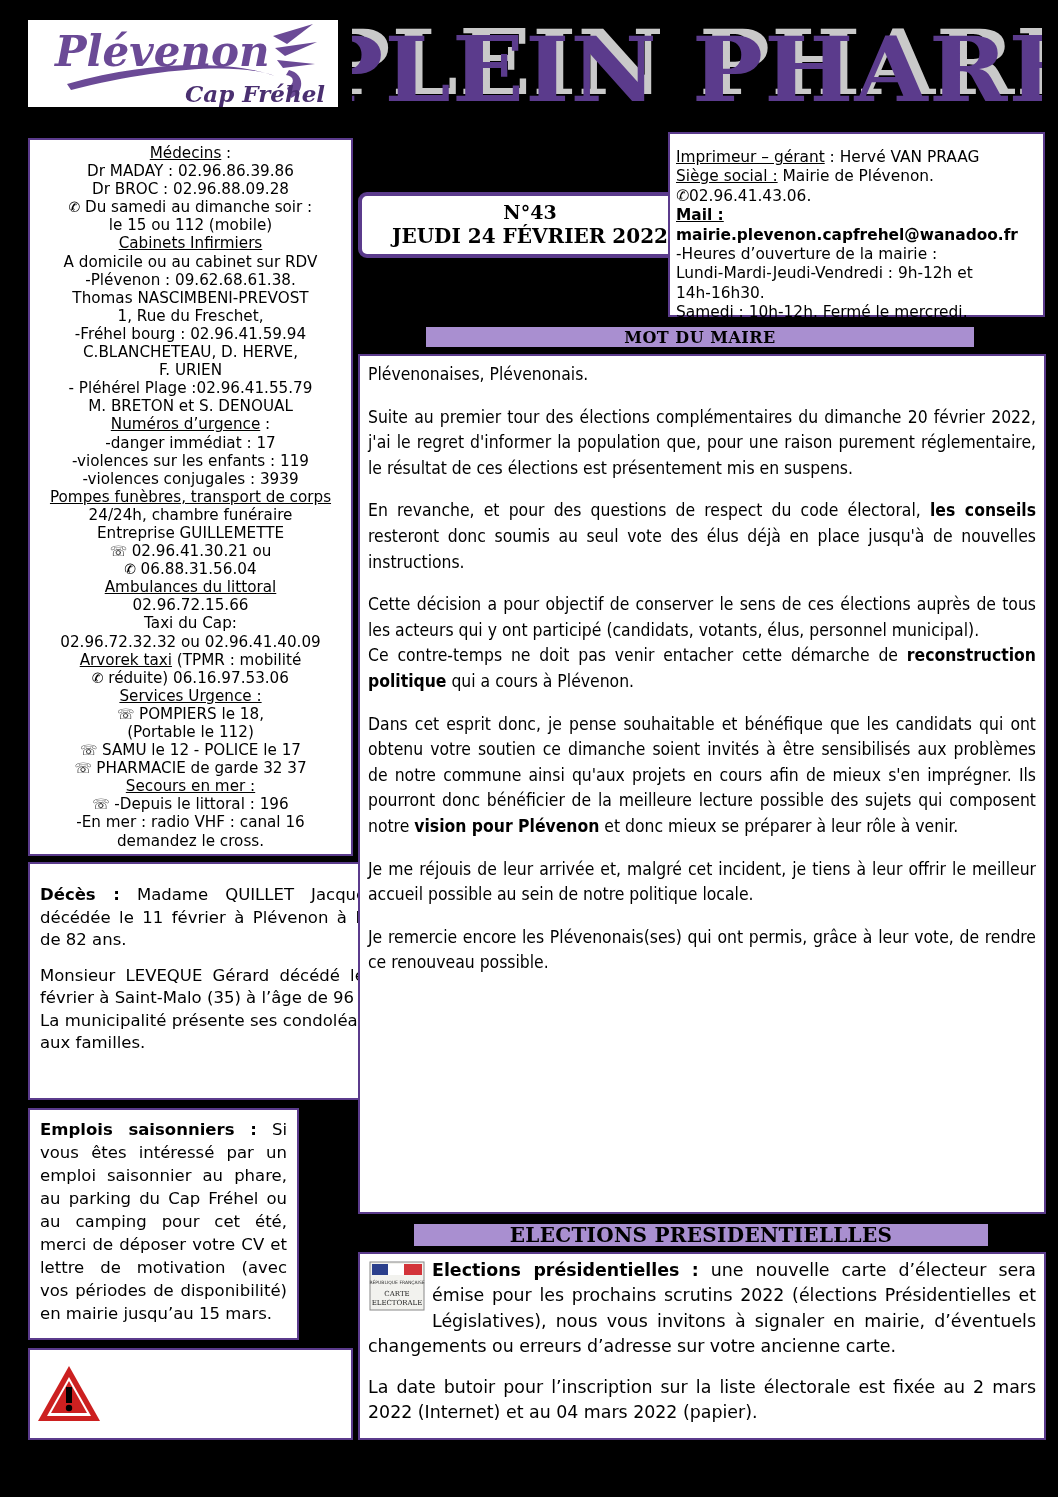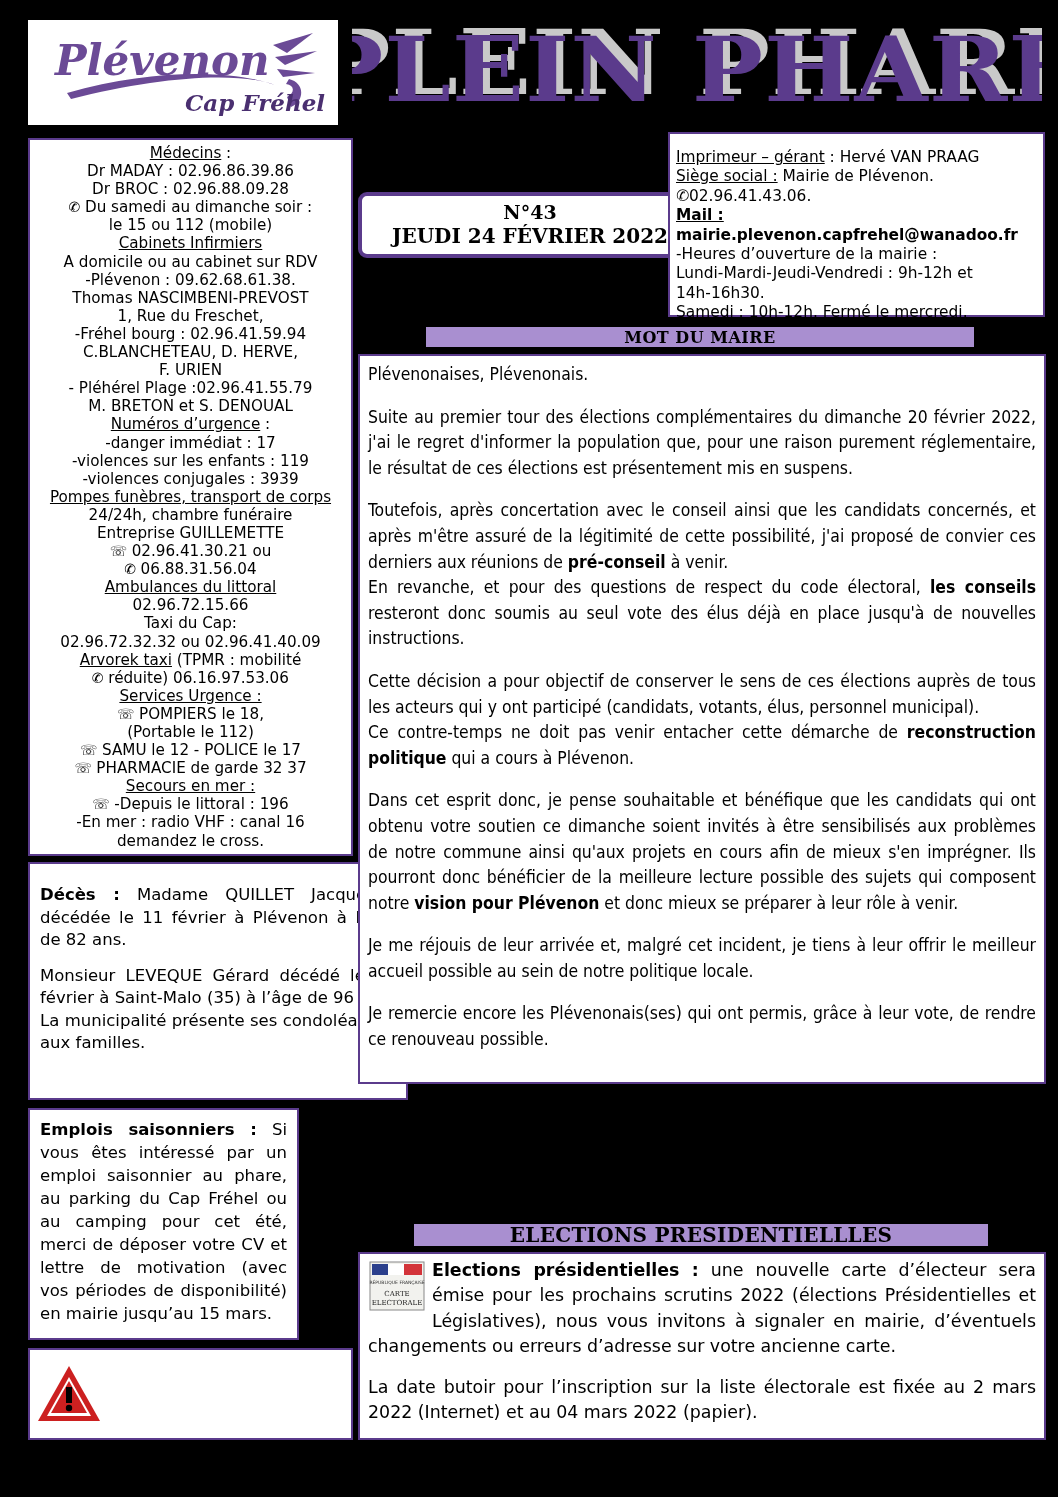--- a/index.html
+++ b/index.html
@@ -5,21 +5,21 @@
   html,body{margin:0;padding:0;}
   body{
     width:1058px;height:1497px;background:#000;
     font-family:"DejaVu Sans","Liberation Sans",sans-serif;
     overflow:hidden;position:relative;
   }
   .page{position:relative;width:1058px;height:1497px;background:#000;}
 
   
   .logo-box{
-    position:absolute;left:28px;top:20px;width:310px;height:105px;
+    position:absolute;left:28px;top:20px;width:310px;height:87px;
     background:#fff;display:flex;align-items:center;justify-content:center;
   }
   .logo-svg{display:block;}
   .masthead{
     position:absolute;left:352px;top:14px;width:690px;height:112px;
     display:flex;align-items:center;justify-content:center;overflow:hidden;
   }
   .mast-text{
     font-family:"DejaVu Serif","Liberation Serif",serif;
     font-weight:bold;font-size:80px;letter-spacing:1px;
@@ -76,21 +76,21 @@
   .banner{
     position:absolute;background:#a98fd0;border:2px solid #000;
     box-sizing:border-box;display:flex;align-items:center;justify-content:center;
     font-family:"DejaVu Serif","Liberation Serif",serif;
     font-weight:bold;color:#000;
   }
   #banner-maire{left:424px;top:325px;width:552px;height:24px;font-size:16px;letter-spacing:.5px;}
   #banner-elections{left:412px;top:1222px;width:578px;height:26px;font-size:20px;letter-spacing:.3px;}
 
   
-  #maire-body{left:358px;top:354px;width:688px;height:730px;padding:6px 8px 11px 8px;}
+  #maire-body{left:358px;top:354px;width:688px;height:860px;padding:6px 8px 11px 8px;}
   #maire-body p{margin:0 0 17px 0;font-size:17.4px;line-height:25.6px;text-align:justify;
     font-stretch:condensed;}
   #maire-body p.tight{margin-bottom:0;}
   #maire-body b{font-weight:bold;}
 
   #elections-body{left:358px;top:1252px;width:688px;height:188px;padding:4px 8px;}
   #elections-body p{margin:0 0 16px 0;font-size:17.4px;line-height:25.3px;text-align:justify;}
   #elections-body b{font-weight:bold;}
   .vcard{float:left;width:58px;height:52px;margin:2px 6px 0 0;}
 </style>
@@ -201,21 +201,20 @@
       <rect x="30" y="24" width="6" height="16" fill="#000"></rect>
       <circle cx="33" cy="45" r="3.2" fill="#000"></circle>
     </svg>
   </div>
 
   <div class="banner" id="banner-maire">MOT DU MAIRE</div>
 
   <div class="panel" id="maire-body">
     <p>Plévenonaises, Plévenonais.</p>
     <p>Suite au premier tour des élections complémentaires du dimanche 20 février 2022, j'ai le regret d'informer la population que, pour une raison purement réglementaire, le résultat de ces élections est présentement mis en suspens.</p>
-    <p class="tight"><span>Toutefois, après concertation avec le conseil ainsi que les candidats concernés, et après m'être assuré de la légitimité de cette possibilité, j'ai proposé de convier ces derniers aux réunions de </span><b>pré-conseil</b><span> à venir.</span></p>
     <p><span>En revanche, et pour des questions de respect du code électoral, </span><b>les conseils</b><span> resteront donc soumis au seul vote des élus déjà en place jusqu'à de nouvelles instructions.</span></p>
     <p class="tight">Cette décision a pour objectif de conserver le sens de ces élections auprès de tous les acteurs qui y ont participé (candidats, votants, élus, personnel municipal).</p>
     <p><span>Ce contre-temps ne doit pas venir entacher cette démarche de </span><b>reconstruction politique</b><span> qui a cours à Plévenon.</span></p>
     <p><span>Dans cet esprit donc, je pense souhaitable et bénéfique que les candidats qui ont obtenu votre soutien ce dimanche soient invités à être sensibilisés aux problèmes de notre commune ainsi qu'aux projets en cours afin de mieux s'en imprégner. Ils pourront donc bénéficier de la meilleure lecture possible des sujets qui composent notre </span><b>vision pour Plévenon</b><span> et donc mieux se préparer à leur rôle à venir.</span></p>
     <p>Je me réjouis de leur arrivée et, malgré cet incident, je tiens à leur offrir le meilleur accueil possible au sein de notre politique locale.</p>
     <p>Je remercie encore les Plévenonais(ses) qui ont permis, grâce à leur vote, de rendre ce renouveau possible.</p>
   </div>
 
   <div class="banner" id="banner-elections">ELECTIONS PRESIDENTIELLLES</div>
 

